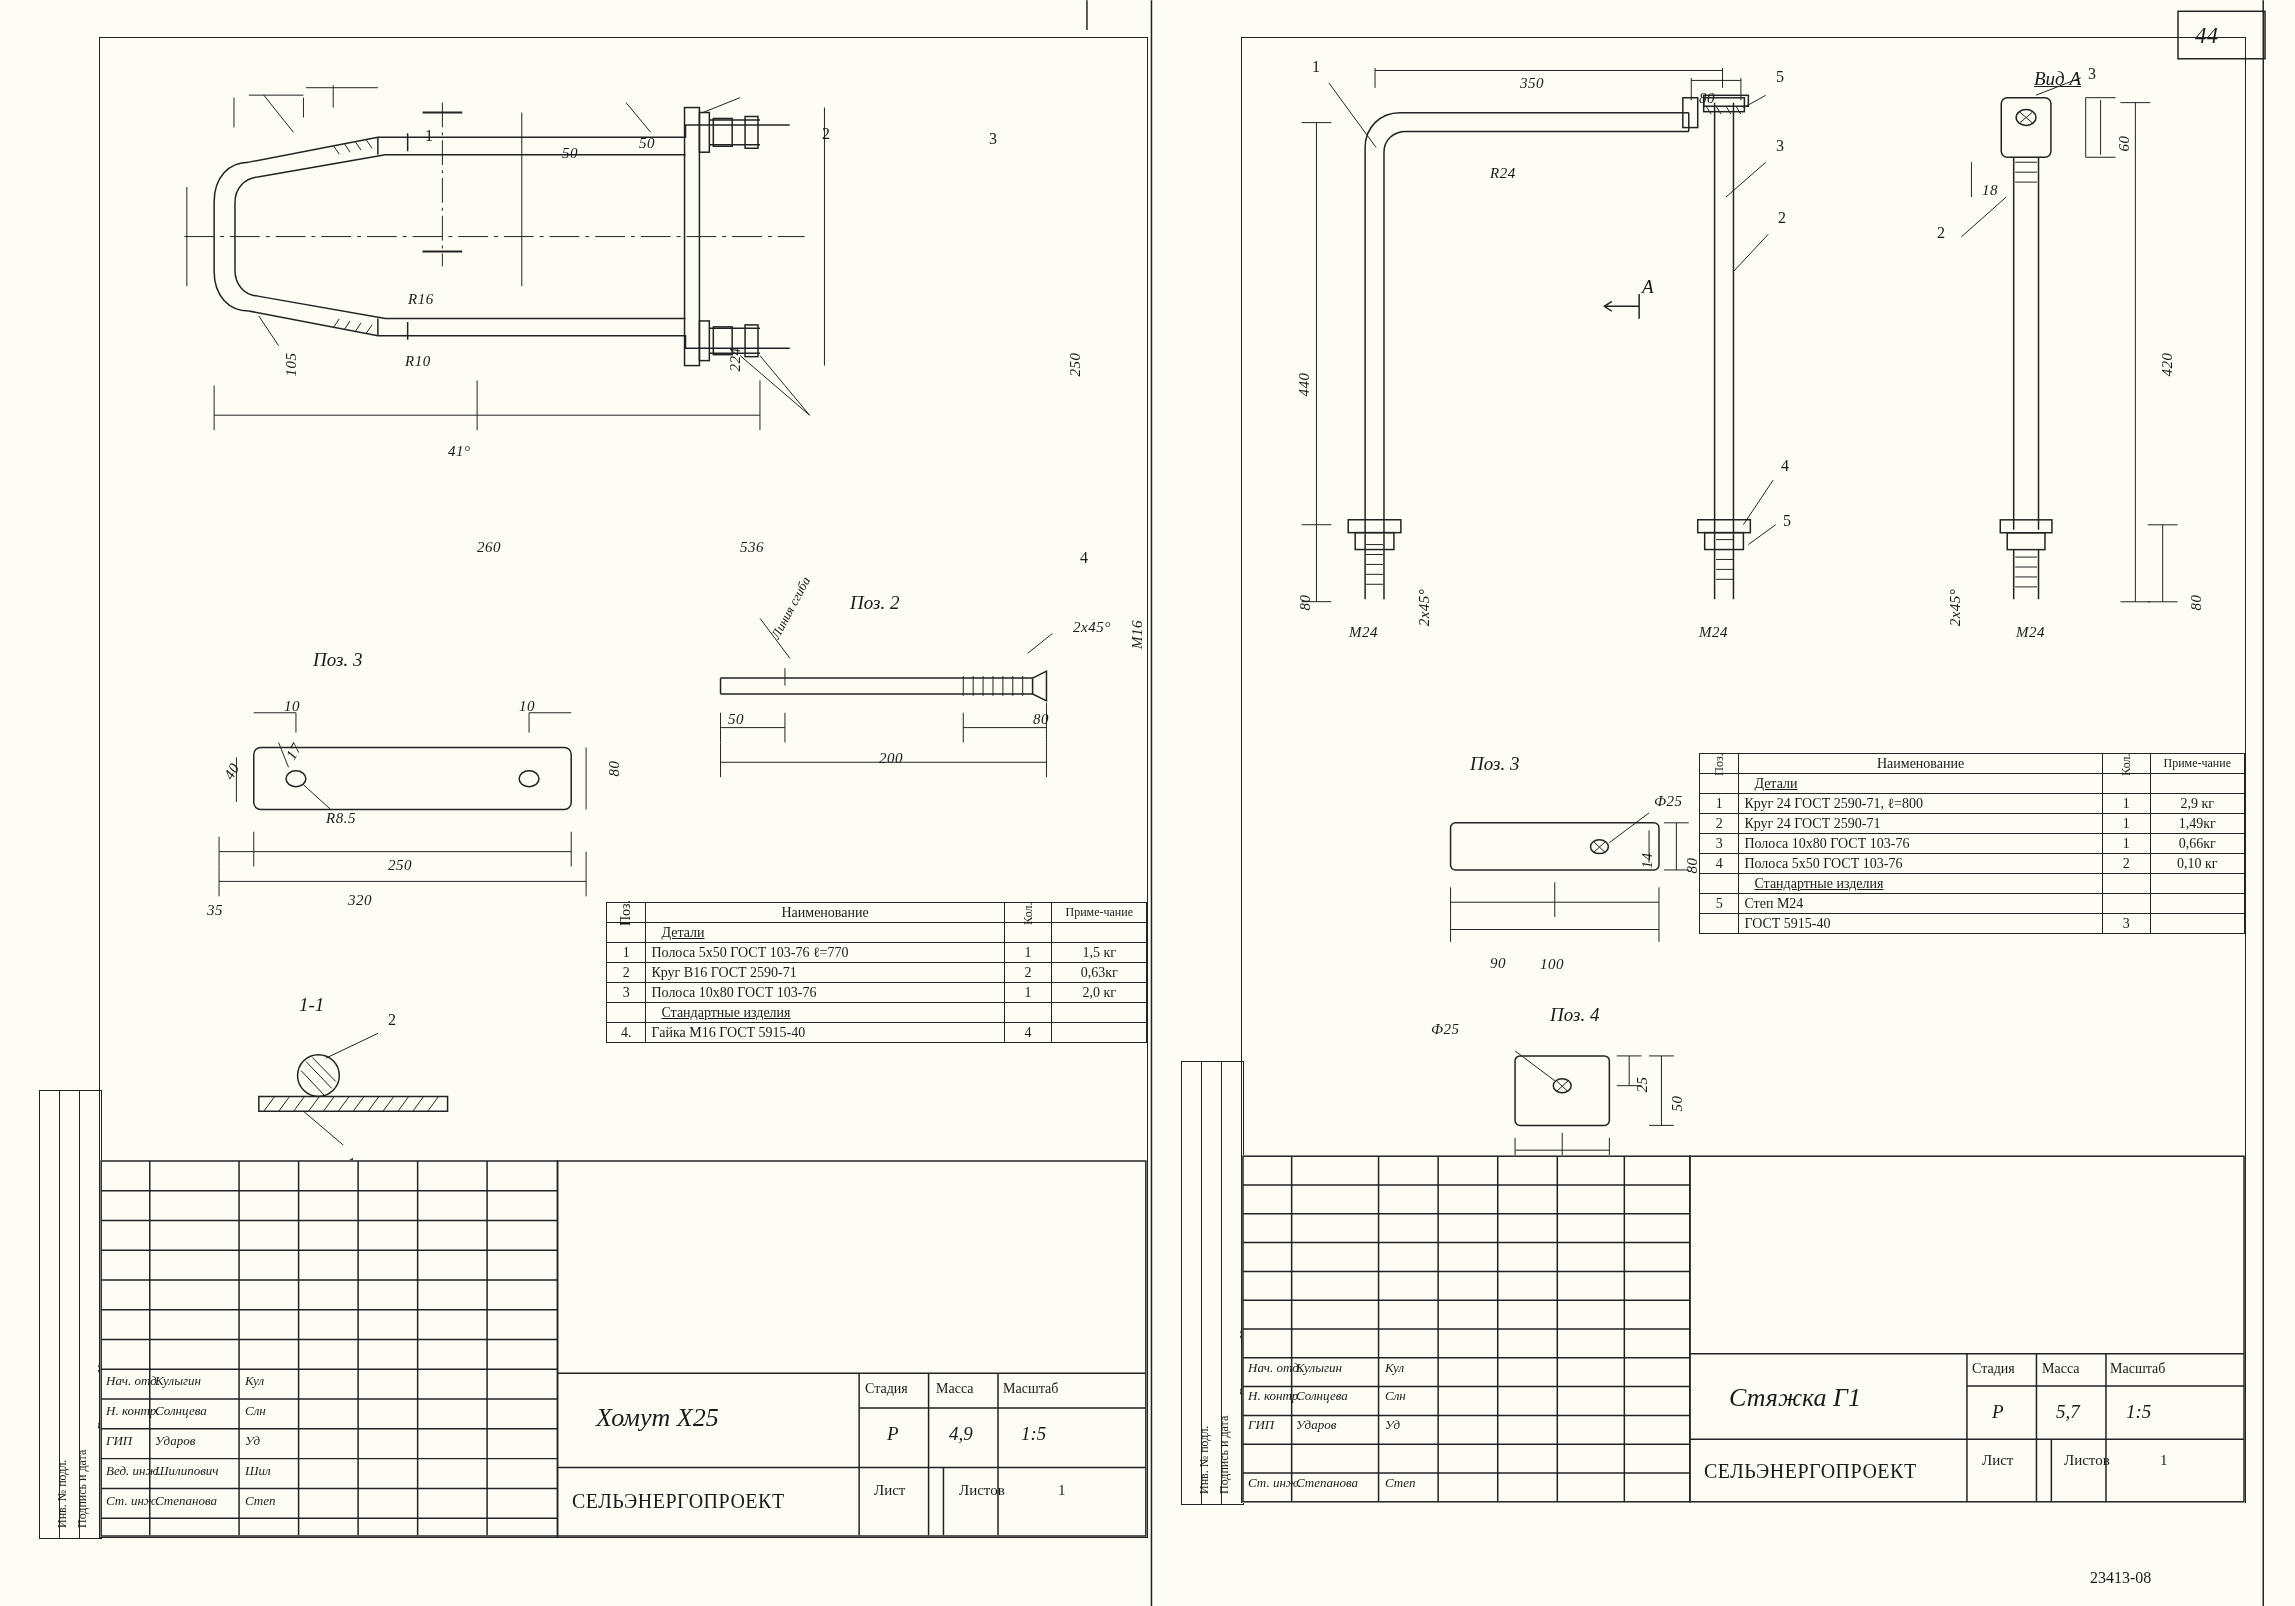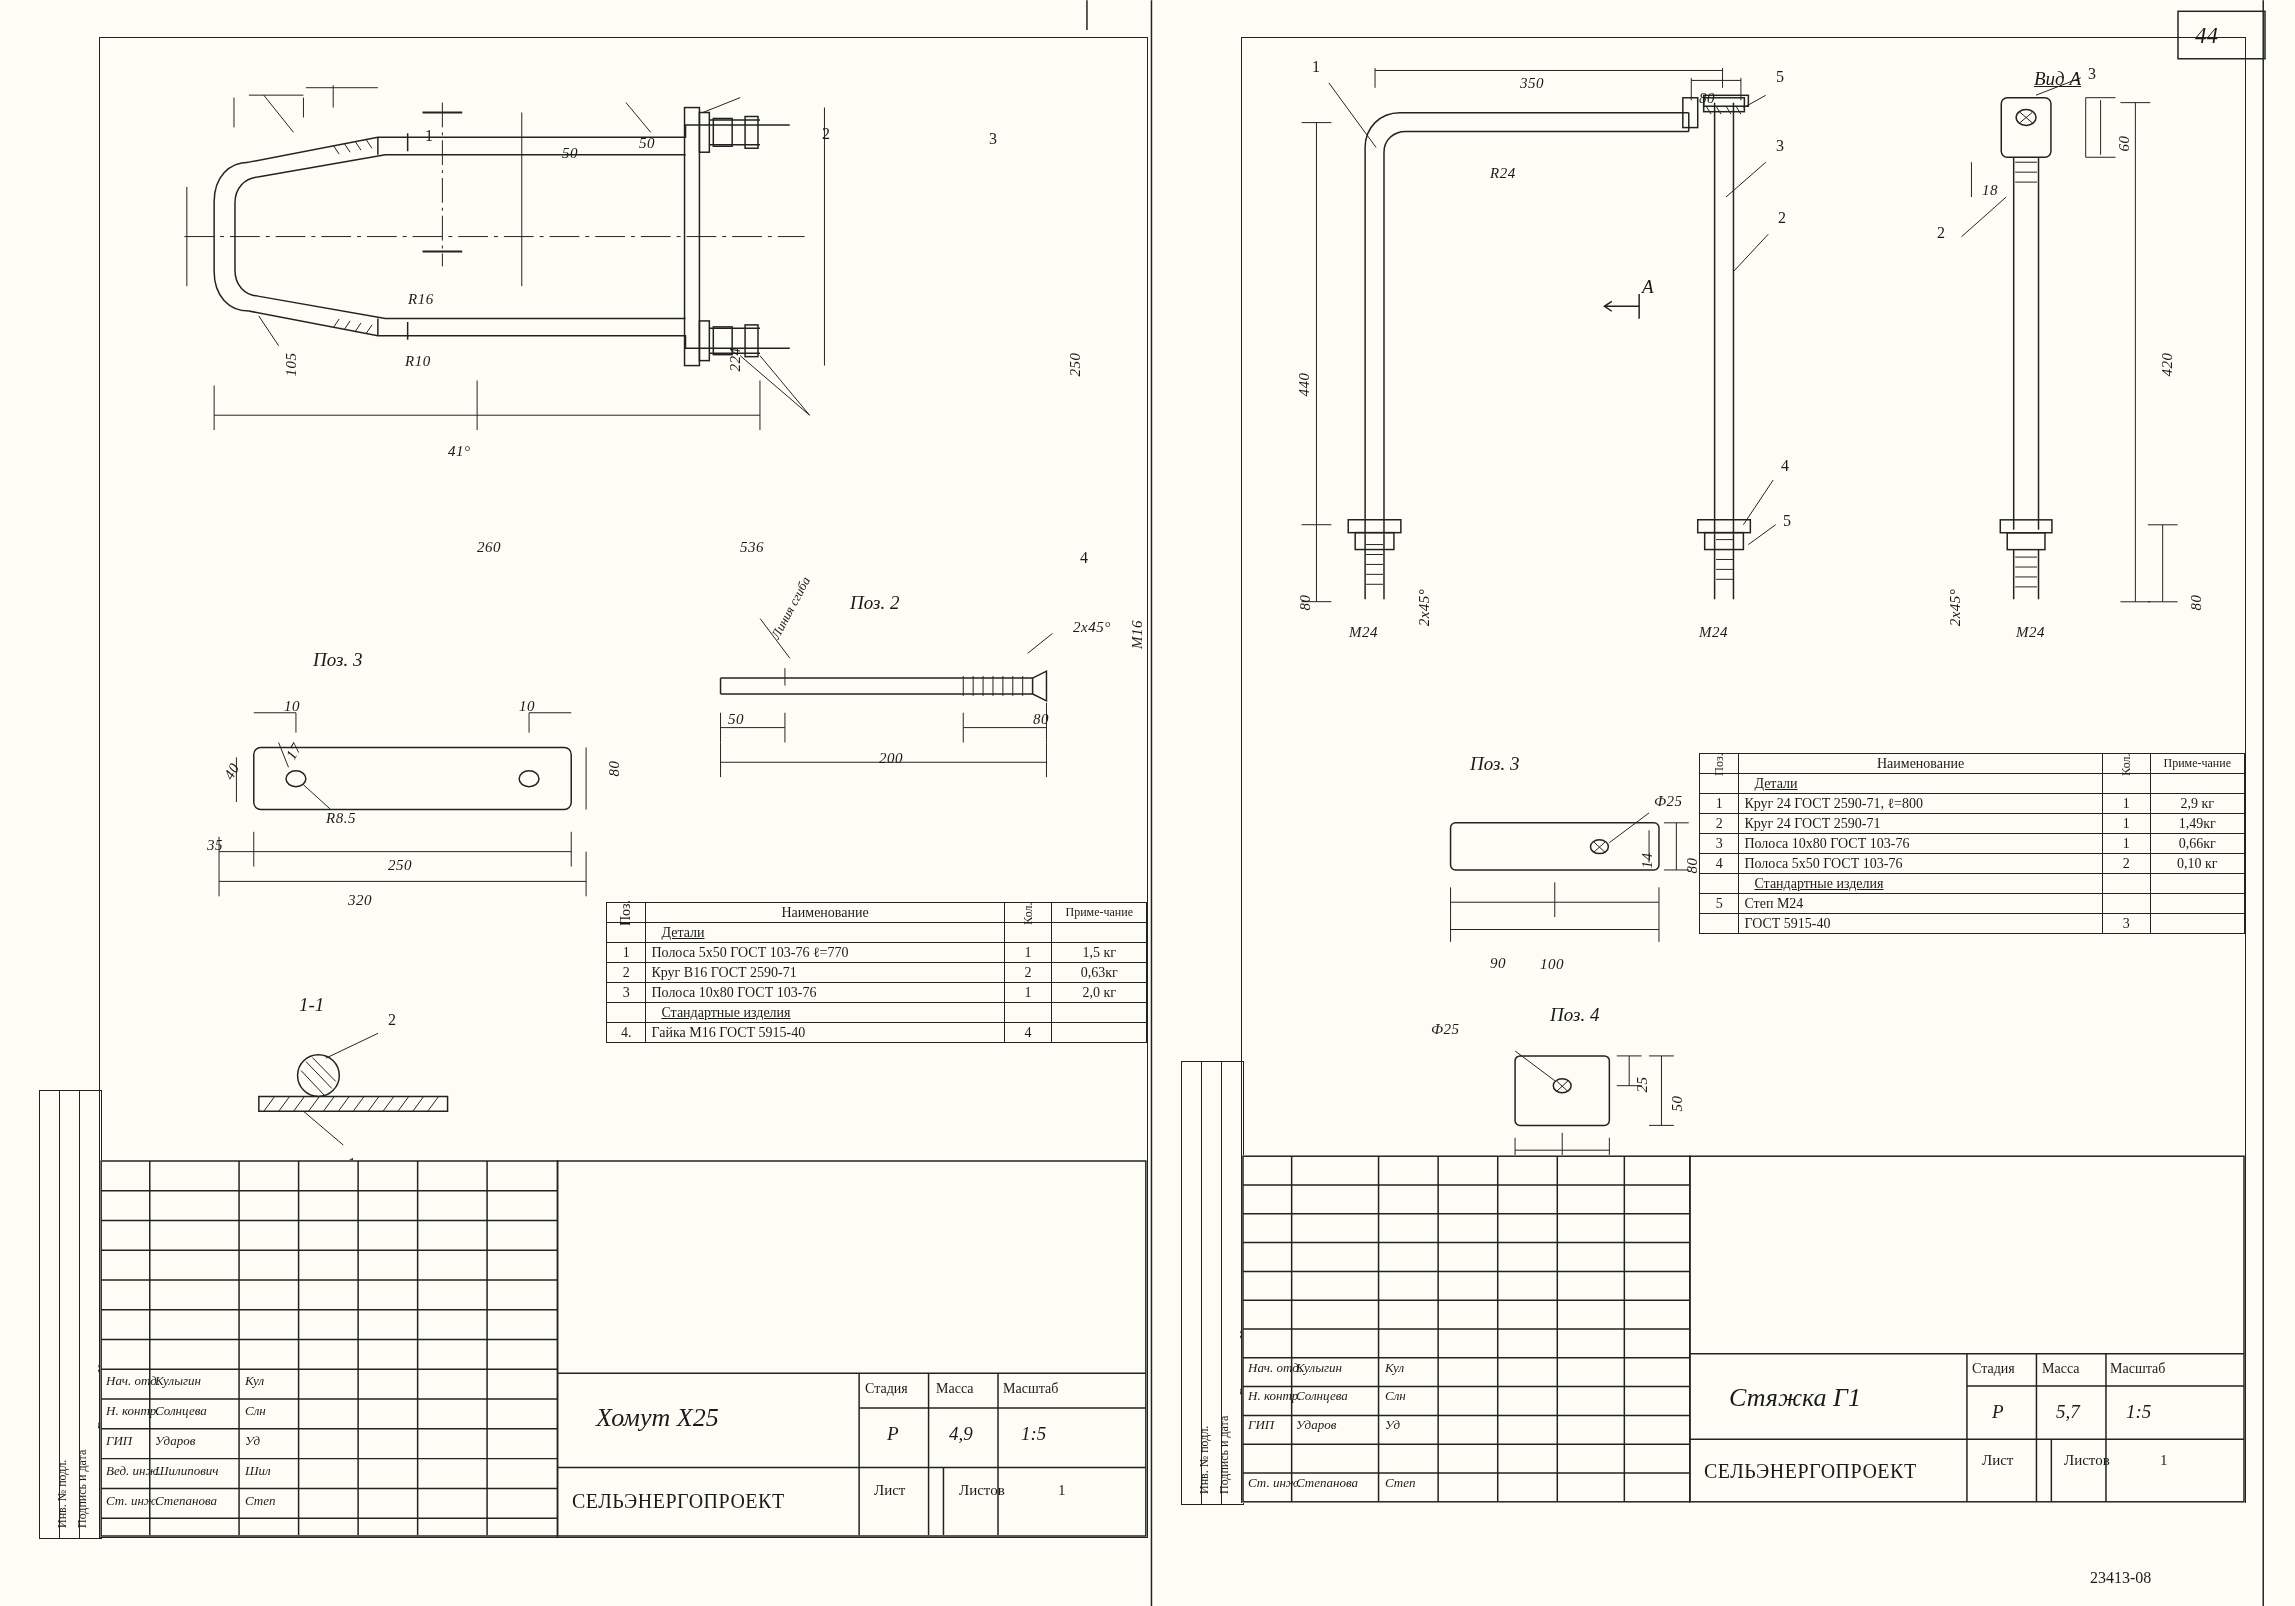--- a/index.html
+++ b/index.html
@@ -126,21 +126,21 @@
         <path d="M230,205 L285,255" stroke-width="2"></path>
         <path d="M200,170 L180,120" stroke-width="2"></path>
       </g>
     </svg>
     <div class="lbl dim hand" style="left:184px;top:660px;">10</div>
     <div class="lbl dim hand" style="left:419px;top:660px;">10</div>
     <div class="lbl dim hand" style="left:124px;top:725px;transform:rotate(-60deg);">40</div>
     <div class="lbl dim hand" style="left:186px;top:705px;transform:rotate(-60deg);">17</div>
     <div class="lbl dim hand" style="left:226px;top:772px;">R8.5</div>
     <div class="lbl dim hand" style="left:506px;top:722px;transform:rotate(-90deg);">80</div>
-    <div class="lbl dim hand" style="left:107px;top:799px;">35</div>
+    <div class="lbl dim hand" style="left:107px;top:864px;">35</div>
     <div class="lbl dim hand" style="left:288px;top:819px;">250</div>
     <div class="lbl dim hand" style="left:248px;top:854px;">320</div>
 
     <div class="lbl pos" style="left:750px;top:554px;">Поз. 2</div>
     <svg width="496" height="213" style="left:536px;top:541px;" viewBox="0 0 1000 430">
       <g stroke="#222" fill="none" stroke-width="3">
         <path d="M170,200 L800,200 M170,232 L800,232"></path>
         <path d="M170,200 L170,232"></path>
         <path d="M800,200 L828,186 L828,246 L800,232 Z"></path>
         <path d="M660,196 L660,236 M680,196 L680,236 M700,196 L700,236 M720,196 L720,236 M740,196 L740,236 M760,196 L760,236 M780,196 L780,236" stroke-width="2"></path>

